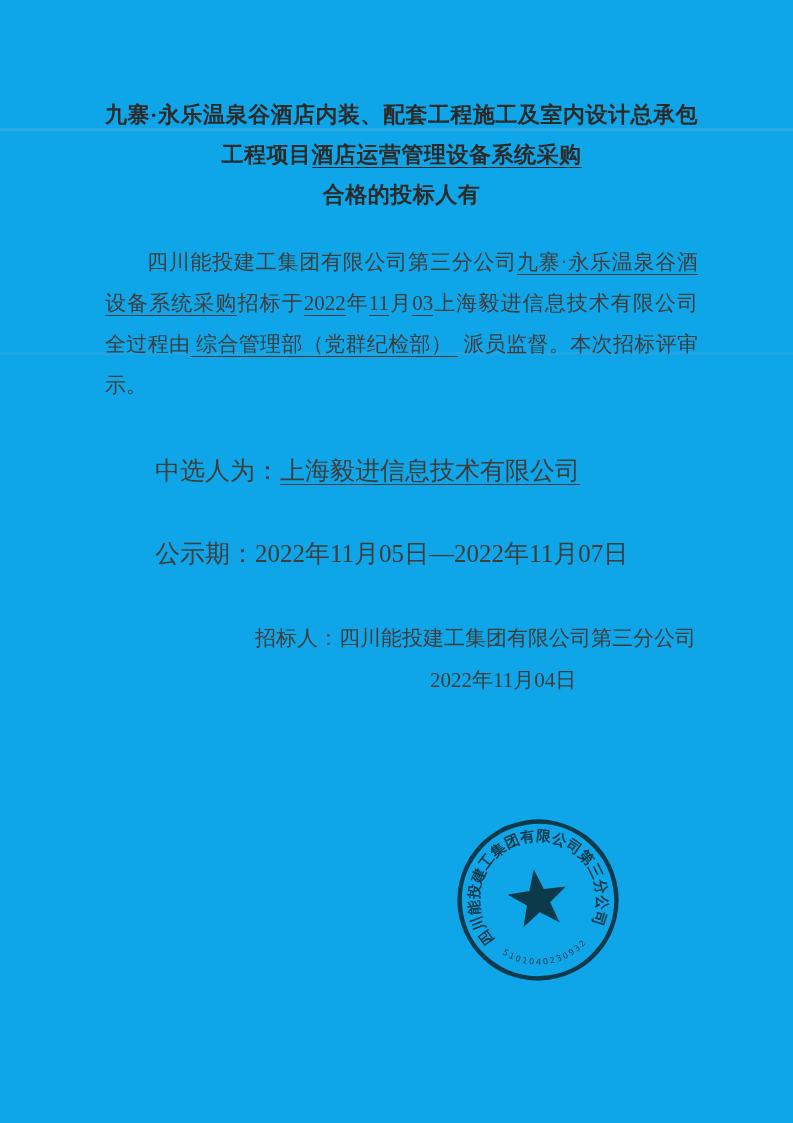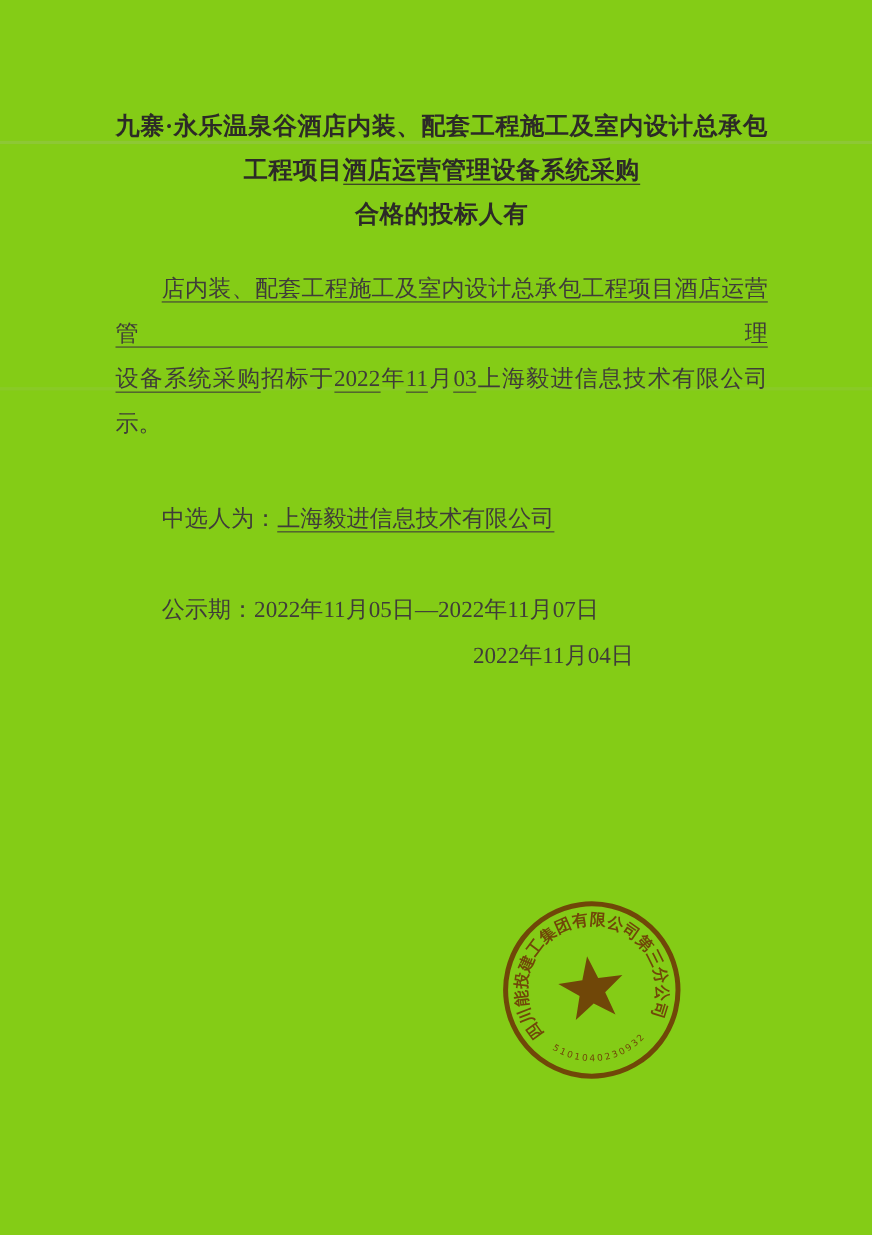--- a/index.html
+++ b/index.html
@@ -1,21 +1,21 @@
 <!DOCTYPE html>
 <html><head>
 <meta charset="utf-8">
 <style>
   html,body{margin:0;padding:0;}
   body{background:#e8e8e8;}
   .page{
     position:relative;
     width:793px;height:1123px;
     margin:0 auto;
-    background:#84cc16;
+    background:#0ea5e9;
     overflow:hidden;
     font-family:"Liberation Serif","DejaVu Serif",serif;
     color:#3f3c39;
   }
   .content{
     position:absolute;
     left:105px;top:95px;
     width:593px;
   }
   .line{white-space:normal;}
@@ -31,21 +31,21 @@
   }
   
   .jfy{font-size:21px;line-height:41px;}
   .jfy .line{
     text-align:justify;
     text-align-last:justify;
   }
   .jfy .line:first-child{text-indent:2em;}
   .jfy .line:last-child{text-align-last:auto;}
   .para-main{margin-top:27px;}
-  .single{font-size:21px;line-height:42px;}
+  .single{font-size:25px;line-height:42px;}
   .single .line{text-indent:2em;}
   .winner{margin-top:44px;}
   .period{margin-top:41px;font-family:Liberation Serif, serif;}
   .contact{margin-top:0;line-height:42px;}
   .sig-line{
     font-size:21px;
     line-height:42px;
     letter-spacing:0;
   }
   .sig-tenderer{margin-top:42px;margin-left:150px;}
@@ -76,34 +76,36 @@
 
   <div class="content">
 
     <div class="title-block">
         <div class="line"><span>九寨·永乐温泉谷酒店内装、配套工程施工及室内设计总承包</span></div>
         <div class="line"><span>工程项目</span><span class="u">酒店运营管理设备系统采购</span></div>
         <div class="line"><span>合格的投标人有</span></div>
       </div>
 
     <div class="jfy para-main">
-        <div class="line"><span class="u">店内装、配套工程施工及室内设计总承包工程项目酒店运营管理</span></div>
+        <div class="line"><span>四川能投建工集团有限公司第三分公司</span><span class="u">九寨·永乐温泉谷酒</span></div>
         <div class="line"><span class="u">设备系统采购</span><span>招标于</span><span class="u">2022</span><span>年</span><span class="u">11</span><span>月</span><span class="u">03</span><span>上海毅进信息技术有限公司</span></div>
+        <div class="line"><span>全过程由</span><span class="u">&nbsp;综合管理部（党群纪检部）&nbsp;</span><span>&nbsp;派员监督。本次招标评审</span></div>
         <div class="line"><span>示。</span></div>
       </div>
 
     <div class="single winner">
         <div class="line"><span>中选人为：</span><span class="u">上海毅进信息技术有限公司</span></div>
       </div>
 
     <div class="single period">
         <div class="line"><span>公示期：2022年11月05日—2022年11月07日</span></div>
       </div>
 
 
+    <div class="sig-line sig-tenderer">招标人：四川能投建工集团有限公司第三分公司</div>
     <div class="sig-line sig-date">2022年11月04日</div>
 
   </div>
 
   <div class="seal">
     <svg viewBox="0 0 180 180" xmlns="http://www.w3.org/2000/svg">
       <defs>
         <path id="arcTop" d="M 36.8,127.3 A 65,65 0 1 1 143.2,127.3" fill="none"></path>
         <path id="arcBottom" d="M 39.8,140.2 A 71,71 0 0 0 140.2,140.2" fill="none"></path>
       </defs>

